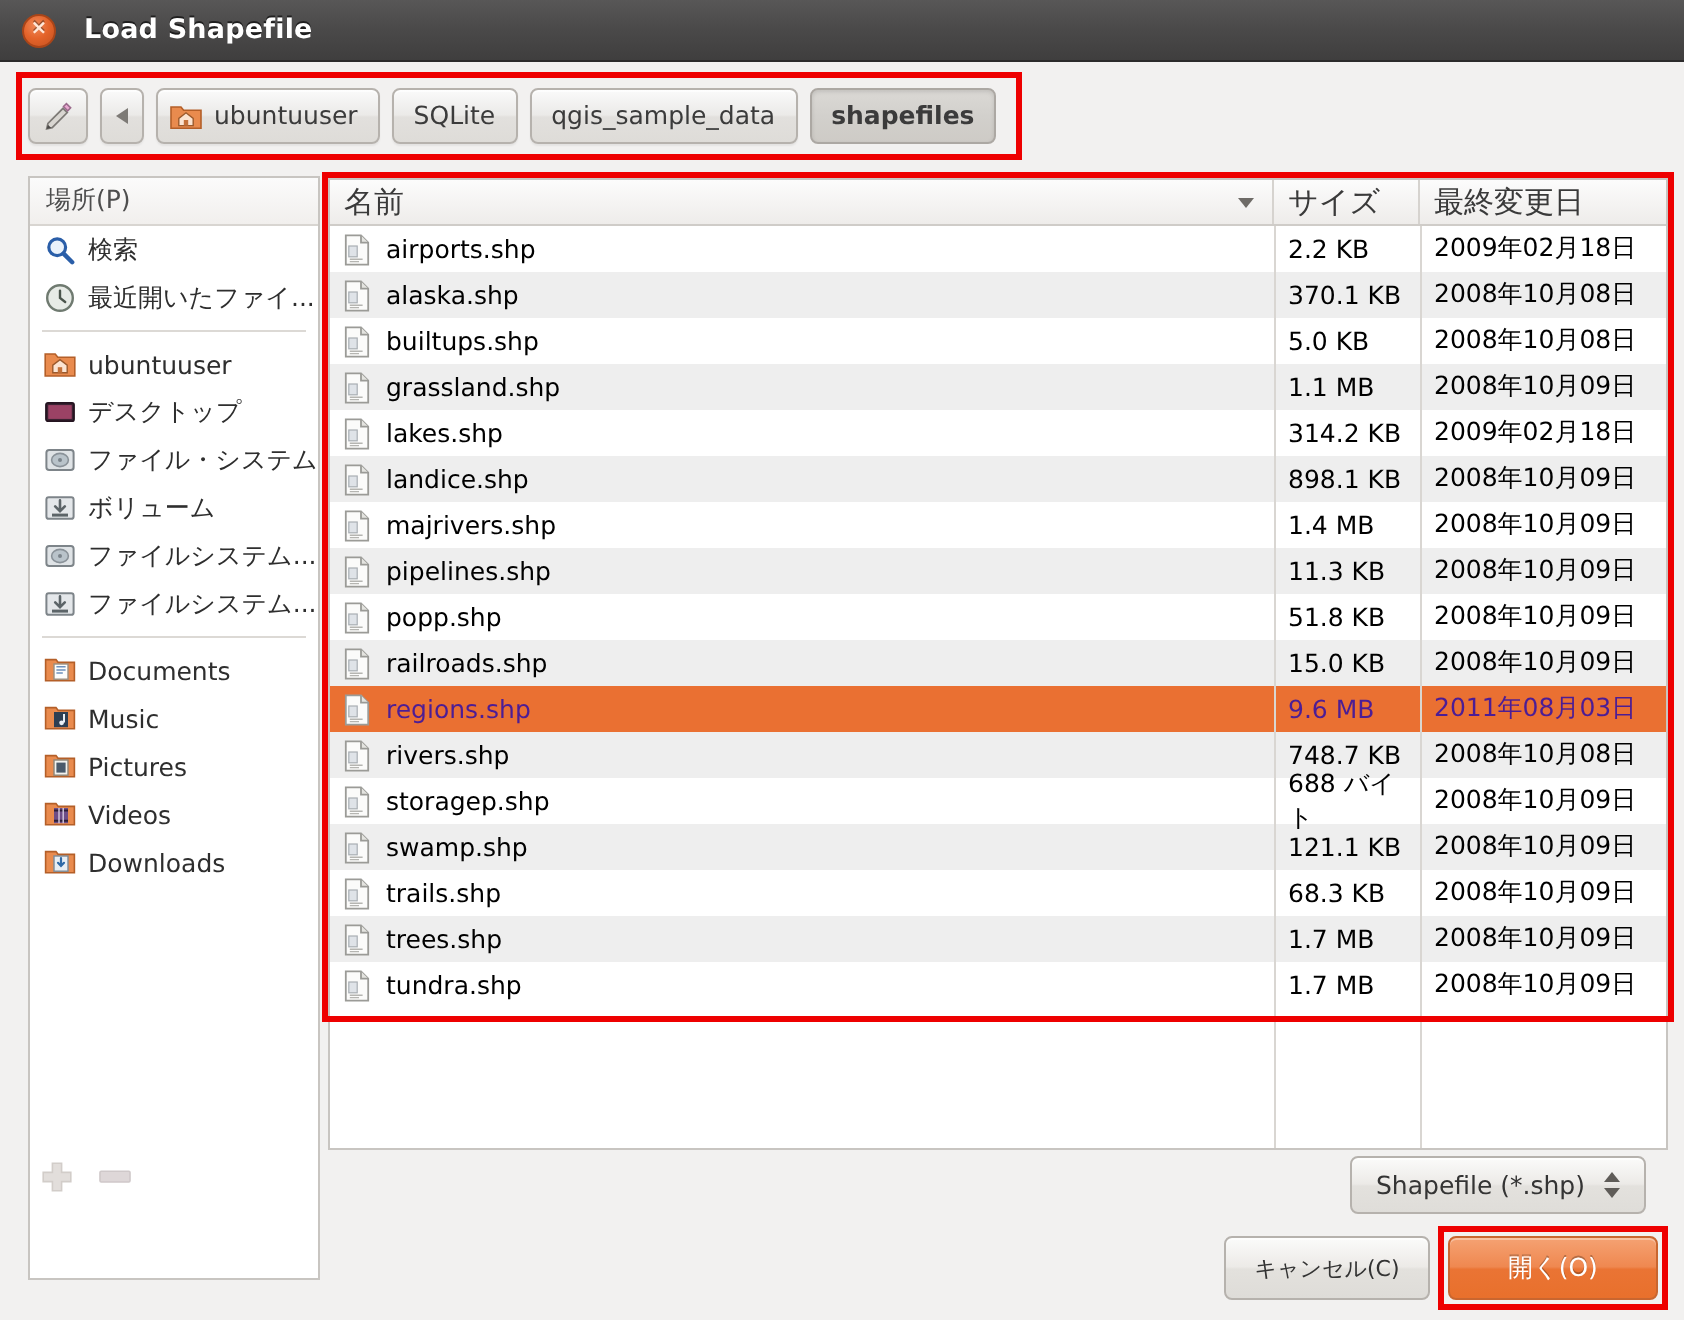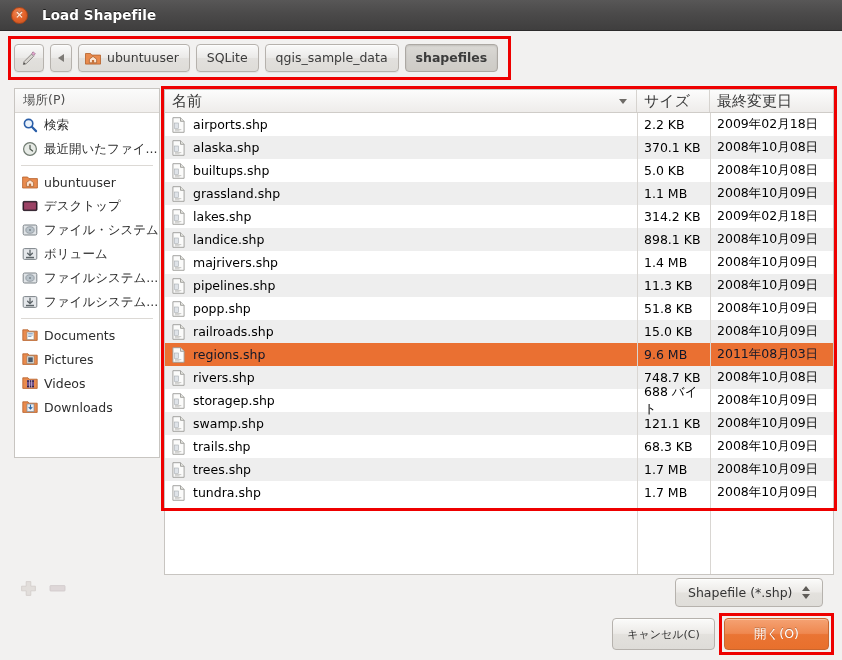--- a/index.html
+++ b/index.html
@@ -67,21 +67,21 @@
   .crumb-label { line-height:1; }
   .home-ico { width:16px; height:14px; margin-right:6px; flex:0 0 auto; }
   .pencil-ico { width:17px; height:17px; }
   .arrow-tri {
     width:0;height:0;border-top:4px solid transparent;border-bottom:4px solid transparent;
     border-right:6px solid #7d7a76;
   }
 
   
   .places {
-    position:absolute; left:14px; top:88px; width:146px; height:370px;
+    position:absolute; left:14px; top:88px; width:146px; height:552px;
     background:#ffffff; border:1px solid #c8c5c1;
     overflow:hidden;
   }
   .places-head {
     height:24px; display:flex; align-items:center; padding-left:8px;
     color:#4e4e4e; font-size:12.5px;
     background: linear-gradient(to bottom,#fbfbfb,#f1efed);
     border-bottom:1px solid #d8d5d1;
   }
   .place {
@@ -104,21 +104,21 @@
     border-bottom:1px solid #cfccc8; color:#3a3a3a; font-size:15px; }
   .fl-header .cell { display:flex; align-items:center; padding:0 7px; }
   .fl-header .c-name { flex:0 0 472px; border-right:1px solid #d6d3cf; justify-content:space-between; }
   .fl-header .c-size { flex:0 0 73px; border-right:1px solid #d6d3cf; }
   .fl-header .c-date { flex:1 1 auto; }
   .sort-tri { width:0;height:0;border-left:4px solid transparent;border-right:4px solid transparent;
     border-top:5px solid #6e6b67; margin-right:2px; }
 
   .row { display:flex; height:23px; font-size:12.5px; color:#000000; }
   .row.alt { background:#eeeeee; }
-  .row.sel { background:#ea7032; color:#0f172a; }
+  .row.sel { background:#ea7032; color:#4c1d95; }
   .row .cell { display:flex; align-items:center; padding:0 7px; }
   .row .c-name { flex:0 0 472px; }
   .row .c-size { flex:0 0 73px; }
   .row .c-date { flex:1 1 auto; }
   .row .c-name .fi { width:13px; height:16px; margin-right:8px; flex:0 0 auto; }
 
   
   .col-line { position:absolute; top:23px; bottom:0; width:1px; background:#d9d6d2; }
   .col-line.l1 { left:472px; }
   .col-line.l2 { left:545px; }
@@ -270,20 +270,29 @@
 
     <div class="place-sep"></div>
 
     <div class="place">
       <svg class="ic" viewBox="0 0 16 16">
         <path d="M.8 2.8h5.2l1.1 1.4h8.1v9.2H.8z" fill="#e98b4e" stroke="#b45f28" stroke-width=".8"></path>
         <rect x="5" y="5" width="7" height="7.6" fill="#fdfdfb" stroke="#9a8f80" stroke-width=".7"></rect>
         <path d="M6.2 6.4h4.6M6.2 8h4.6M6.2 9.5h3.2" stroke="#6d91bd" stroke-width=".8"></path>
       </svg>
       <span>Documents</span>
+    </div>
+    <div class="place">
+      <svg class="ic" viewBox="0 0 16 16">
+        <path d="M.8 2.8h5.2l1.1 1.4h8.1v9.2H.8z" fill="#e98b4e" stroke="#b45f28" stroke-width=".8"></path>
+        <rect x="5" y="5" width="7" height="7.6" fill="#2d3f53"></rect>
+        <path d="M10 6v4.2" stroke="#eaf0f6" stroke-width="1"></path>
+        <circle cx="8.8" cy="10.4" r="1.2" fill="#eaf0f6"></circle>
+      </svg>
+      <span>Music</span>
     </div>
     <div class="place">
       <svg class="ic" viewBox="0 0 16 16">
         <path d="M.8 2.8h5.2l1.1 1.4h8.1v9.2H.8z" fill="#e98b4e" stroke="#b45f28" stroke-width=".8"></path>
         <rect x="5" y="5" width="7" height="7.6" fill="#f2f2ee" stroke="#8e8577" stroke-width=".7"></rect>
         <rect x="6.2" y="6.3" width="4.6" height="5" fill="#4a5a6b"></rect>
       </svg>
       <span>Pictures</span>
     </div>
     <div class="place">

